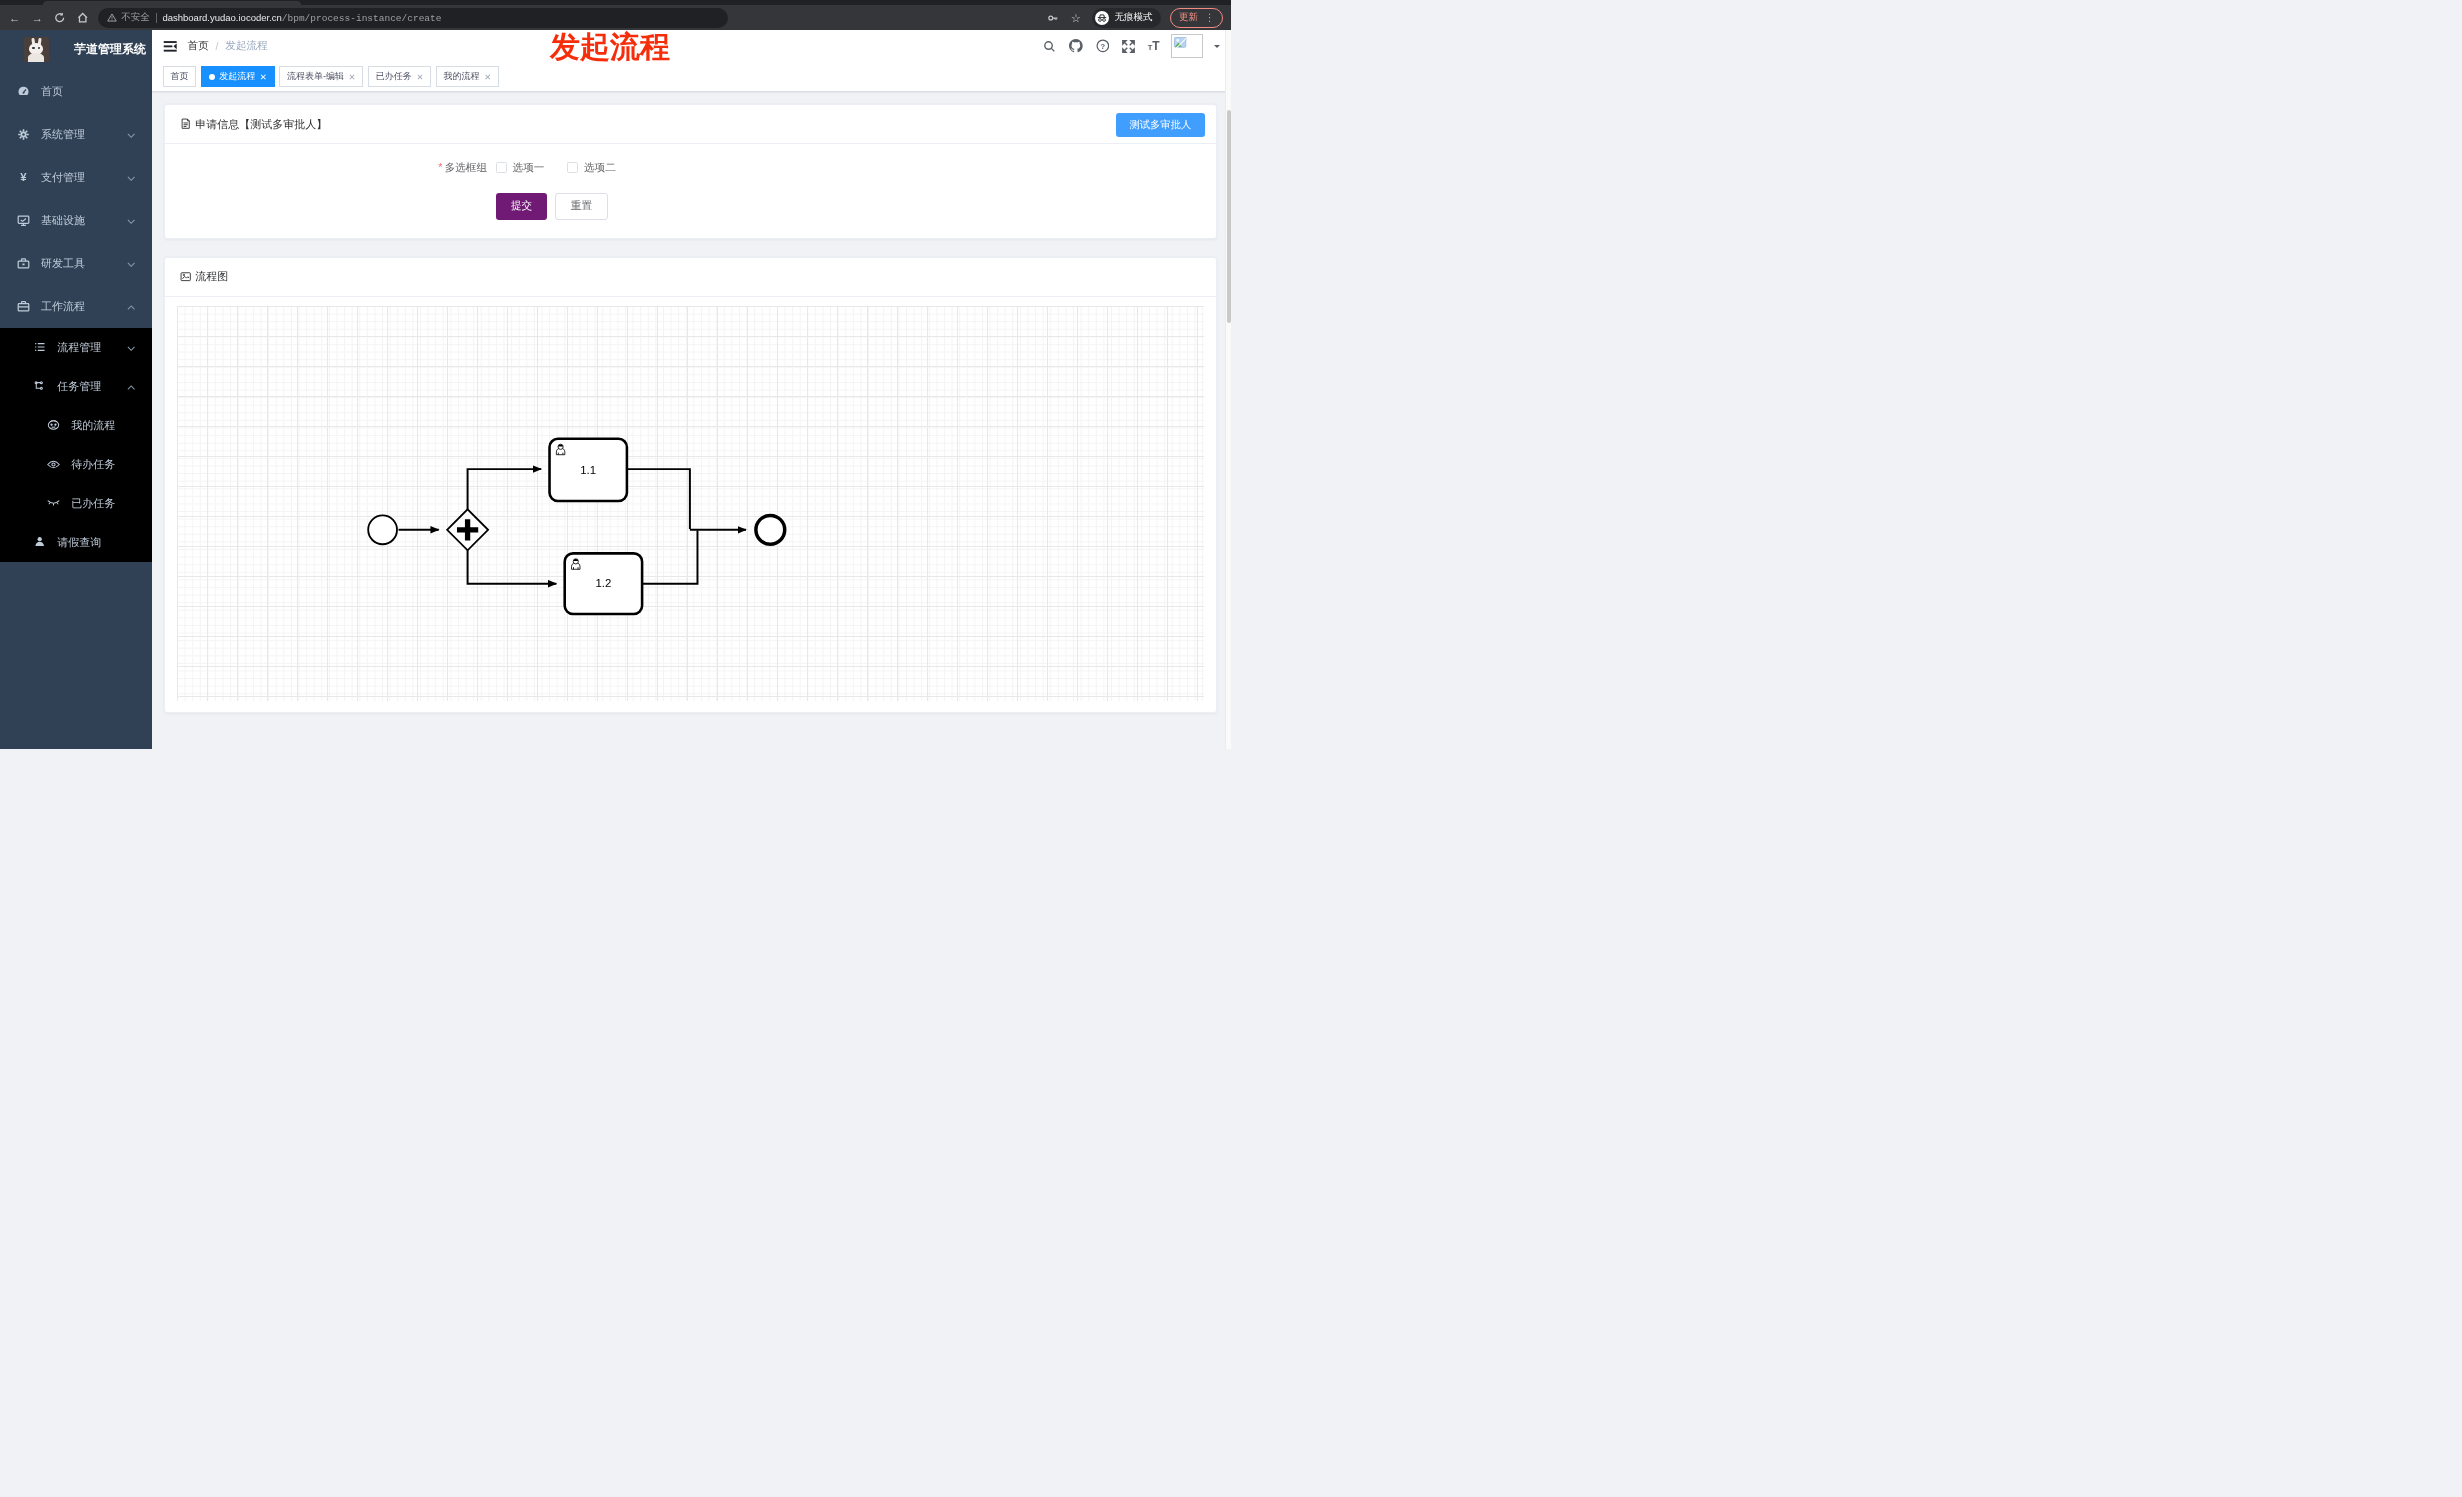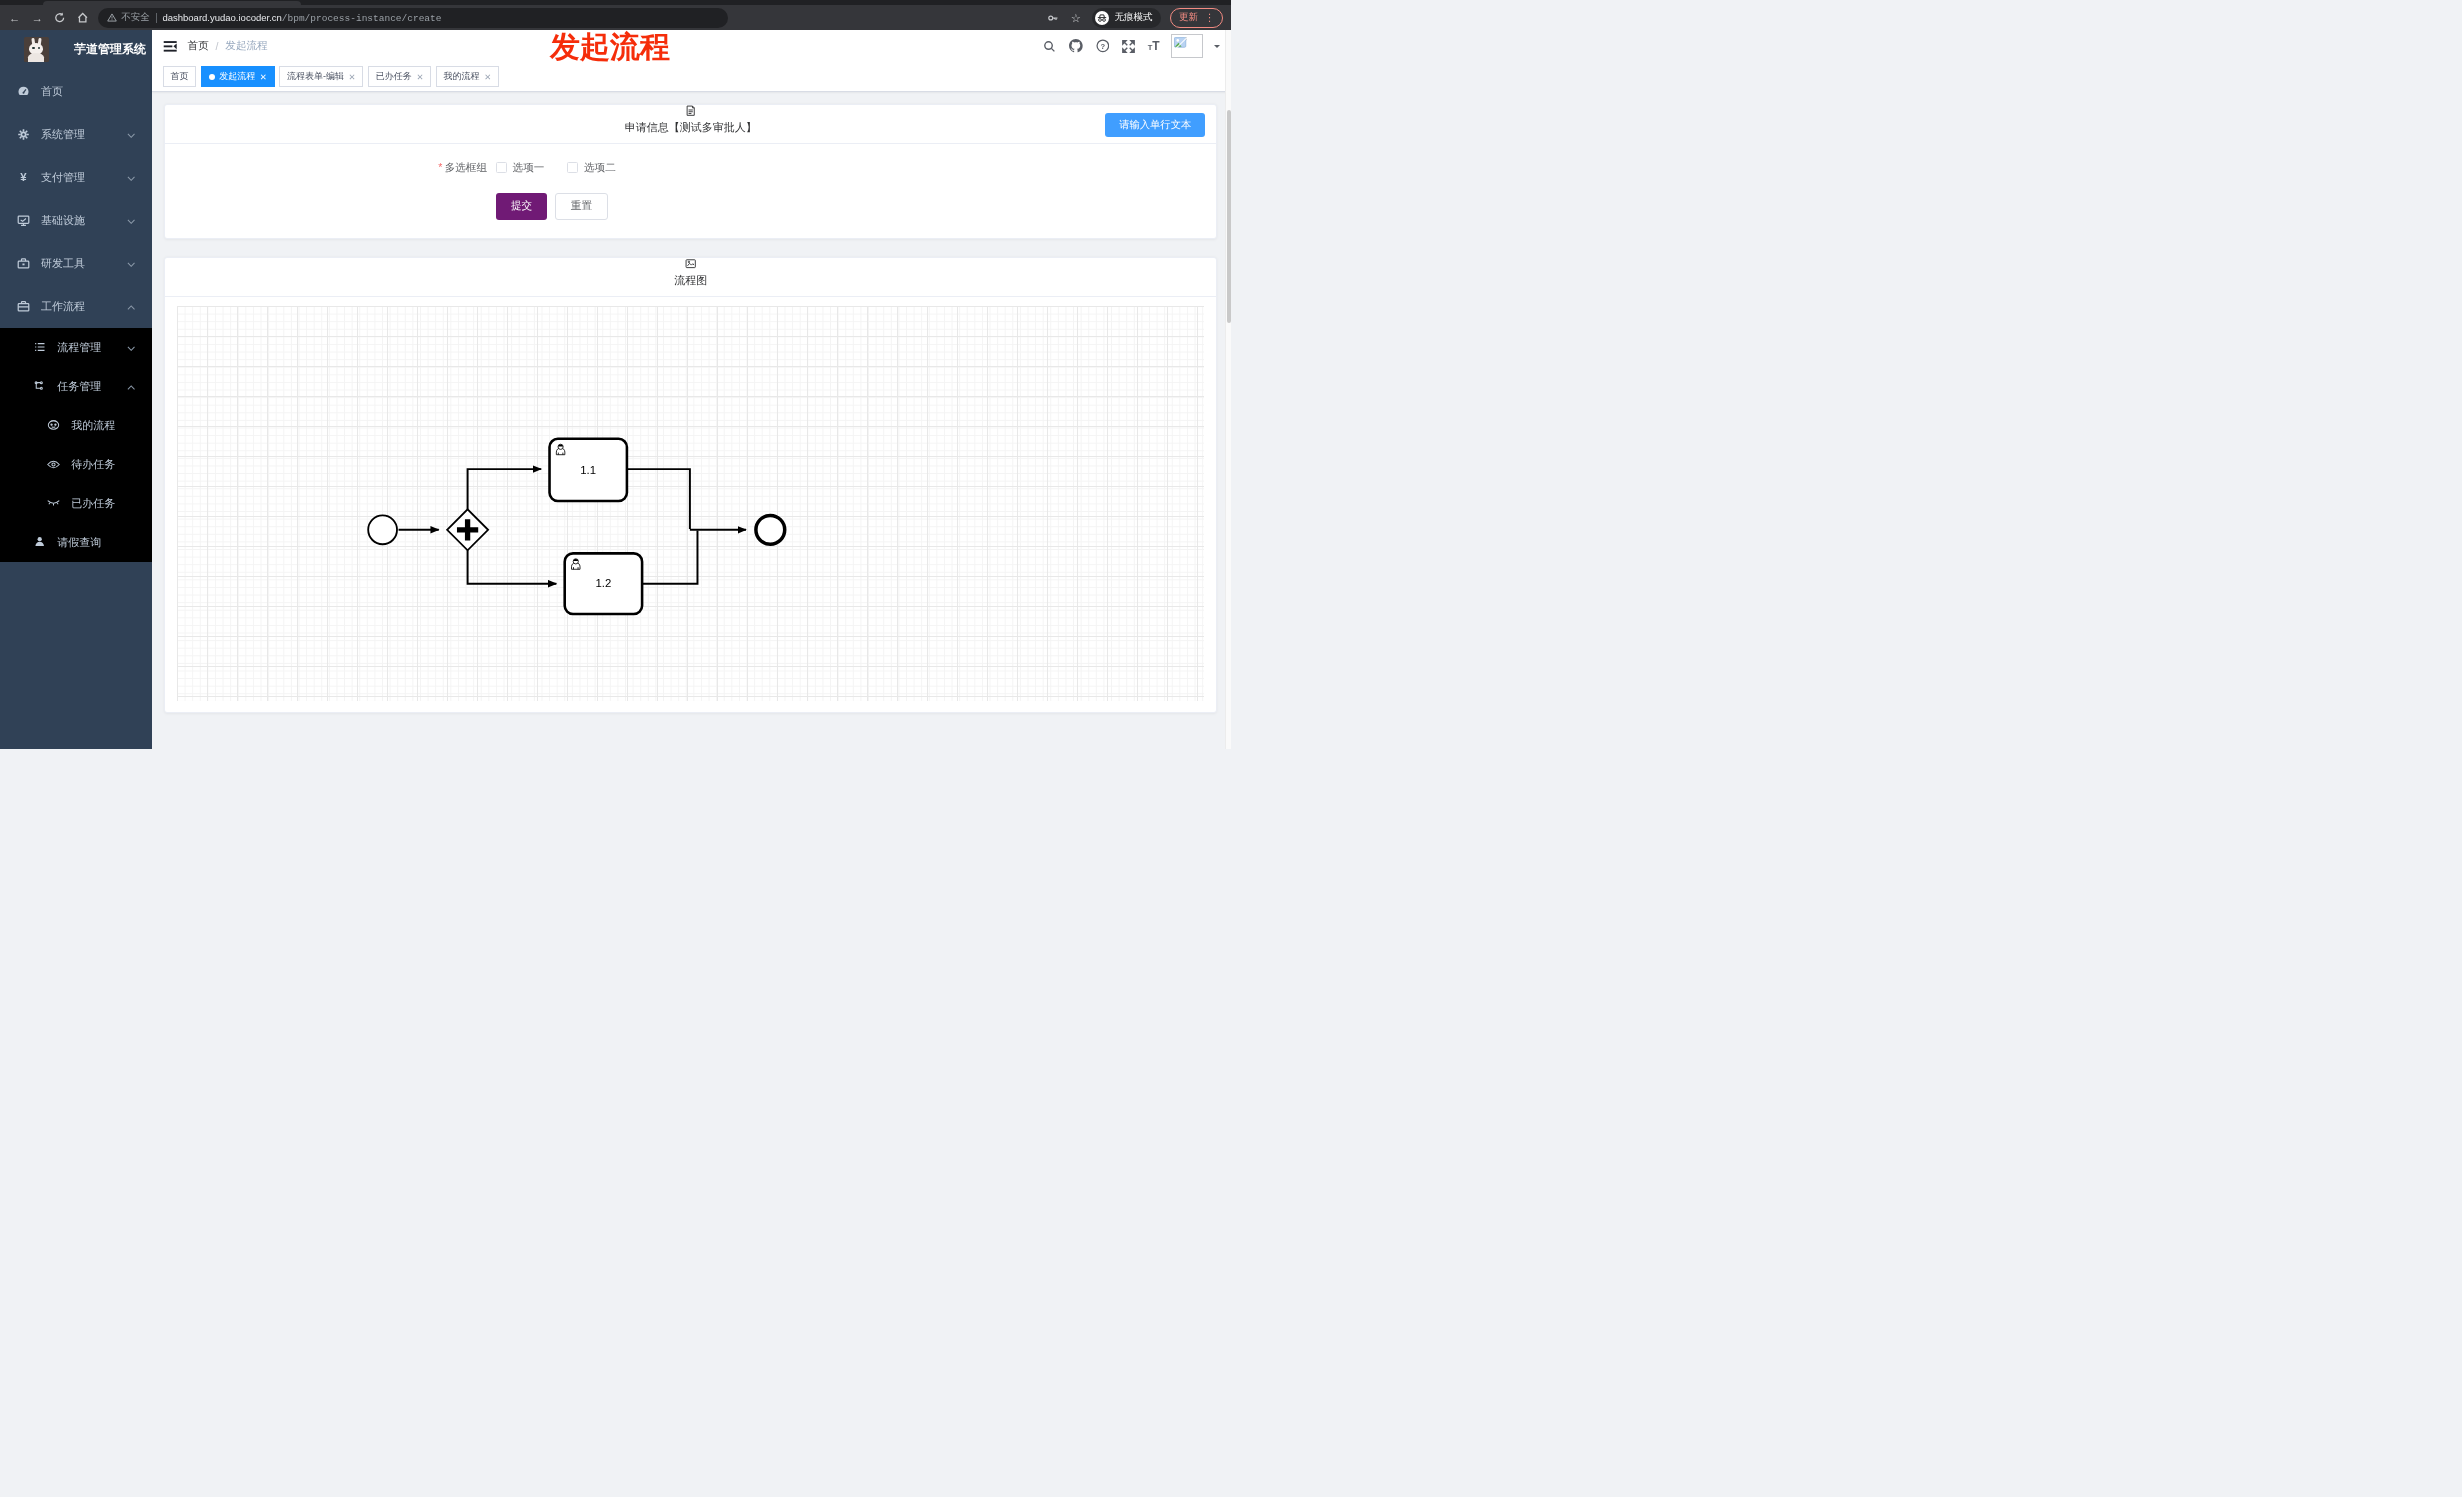--- a/index.html
+++ b/index.html
@@ -67,21 +67,21 @@
   .tag { height:20.5px; border:0.8px solid #d8dce5; background:#fff; color:#495060; font-size:9px; display:flex; align-items:center; padding:0 6.8px; gap:4.6px; cursor:pointer; }
   .tag .dot { width:6px; height:6px; border-radius:50%; background:#fff; display:none; }
   .tag .x { font-size:8.4px; color:#9aa4b3; }
   .tag.active { color:#fff; border-color:transparent; }
   .tag.active .dot { display:block; }
   .tag.active .x { color:#fff; }
 
   
   .content { flex:1; overflow:hidden; padding:12px 13.7px 0 12px; }
   .card { background:#fff; border:0.8px solid #ebeef5; border-radius:3px; box-shadow:0 0.8px 3px rgba(0,0,0,.05); }
-  .card-hd { height:39px; display:flex; align-items:center; padding:0 15px; border-bottom:0.8px solid #ebeef5; position:relative; font-size:11px; color:#303133; gap:3.8px;flex-direction:column; }
+  .card-hd { height:39px; display:flex; align-items:center; padding:0 15px; border-bottom:0.8px solid #ebeef5; position:relative; font-size:11px; color:#303133; gap:3.8px; }
   .choose-btn { position:absolute; right:11.4px; top:7.6px; height:24px; padding:0 13.7px; border:none; border-radius:3px; color:#fff; font-size:10.3px; cursor:pointer; }
 
   .form-body { padding:16.7px 0 18px; }
   .form-row { display:flex; align-items:center; margin-bottom:18px; }
   .form-label { width:331px; text-align:right; padding-right:9px; font-size:10.6px; color:#606266; font-weight:500; flex:none; }
   .req { color:#f56c6c; margin-right:2.3px; }
   .el-input { width:580px; height:27px; border:0.8px solid #dcdfe6; border-radius:3px; padding:0 9px; font-size:10.6px; color:#606266; outline:none; font-family:inherit; }
   .el-input::placeholder { color:#c0c4cc; }
   .cb-group { display:flex; align-items:center; gap:23px; }
   .cb-item { display:flex; align-items:center; gap:6px; font-size:10.6px; color:#606266; cursor:pointer; }
@@ -399,21 +399,21 @@
     <div class="content">
 
       <section class="card">
         <div class="card-hd">
           <svg width="11.4" height="11.4" viewBox="0 0 16 16" fill="none" stroke="#303133" stroke-width="1.3">
               <path d="M3 1.5 h7.5 L13 4 V14.5 H3 Z"></path>
               <path d="M10.5 1.5 V4 H13"></path>
               <path d="M5 7 h6 M5 9.5 h6 M5 12 h4"></path>
             </svg>
           <span>申请信息【测试多审批人】</span>
-          <button class="choose-btn" style="background: rgb(64, 158, 255);">请输入单行文本</button>
+          <button class="choose-btn" style="background: rgb(64, 158, 255);">测试多审批人</button>
         </div>
         <div class="form-body">
           <div class="form-row">
             <span class="form-label"><span class="req">*</span><span>多选框组</span></span>
             <span class="cb-group">
               <label class="cb-item">
                 <span class="cb-box"></span>
                 <span>选项一</span>
               </label>
               <label class="cb-item">

